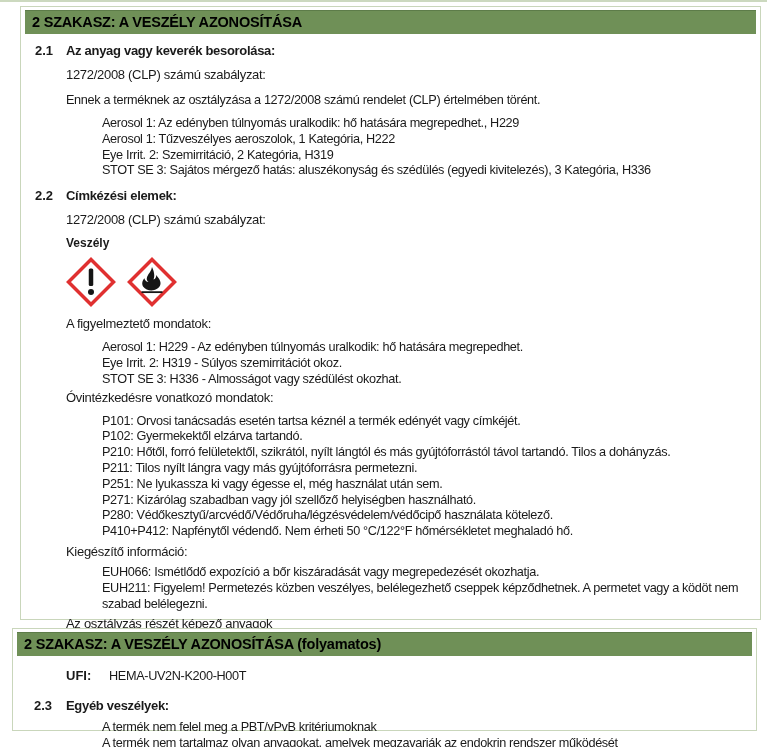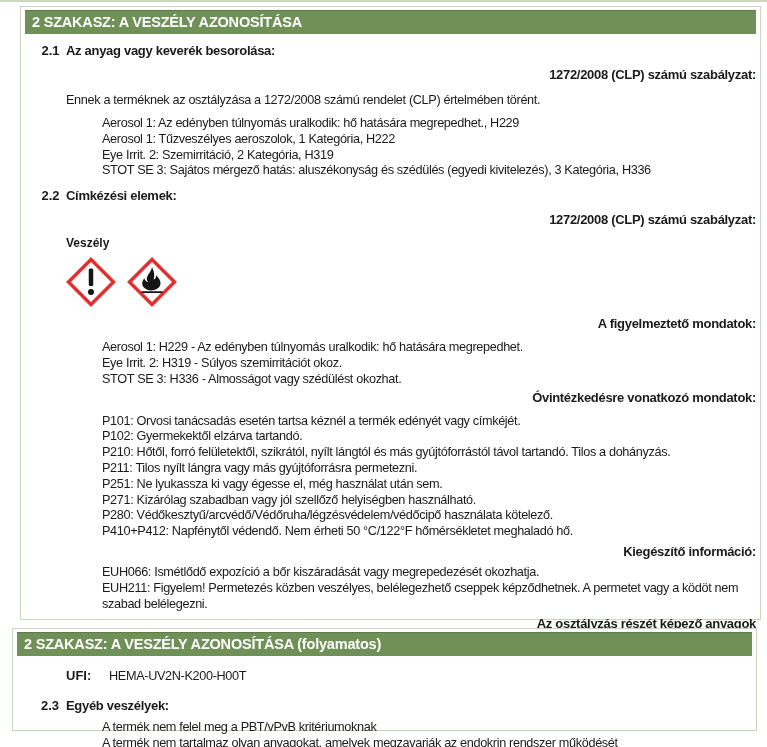--- a/index.html
+++ b/index.html
@@ -16,41 +16,41 @@
     position:absolute;background:#ffffff;
     border:1px solid #c9d6bb;
     box-sizing:border-box;
     padding:3px 4px 8px 4px;
   }
   #box1{left:20px;top:6px;width:741px;height:614px;}
   #box2{left:12px;top:628px;width:745px;height:103px;}
   .section-bar{
     background:#6f9057;
     border-top:1px solid #5d7c49;
-    color:#ffffff;
+    color:#000000;
     font-weight:bold;
     font-size:14.5px;
     letter-spacing:-0.2px;
     line-height:23px;
     height:23px;
     padding-left:7px;
   }
   .txt{
     font-size:12.7px;
     letter-spacing:-0.35px;
     line-height:16px;
   }
-  .sec-row{display:flex;margin:9px 0 2px 0;text-align:center;}
+  .sec-row{display:flex;margin:9px 0 2px 0;}
   .sec-num{font-weight:bold;font-size:13px;width:31px;margin-left:10px;flex:none;}
   #box2 .sec-num{margin-left:17px;width:32px;}
   .sec-title{font-weight:bold;font-size:13px;letter-spacing:-0.3px;}
   .indent{margin-left:41px;}
   .subhead{
-    font-weight:bold;font-size:13px;letter-spacing:-0.3px;
-    margin:9px 0 2px 41px;line-height:16px;text-align:right;
+    font-weight:normal;font-size:13px;letter-spacing:-0.3px;
+    margin:9px 0 2px 41px;line-height:16px;
   }
   .para{margin:9px 4px 2px 41px;}
   .linelist{margin:8px 4px 0 41px;}
   .linelist div{line-height:15.8px;margin-left:36px;}
   .pictogram-row{display:flex;gap:11px;margin:7px 0 4px 41px;}
   .pictogram{width:50px;height:50px;display:block;}
   .ufi-row{display:flex;margin:12px 0 14px 0;}
   .ufi-label{font-weight:bold;font-size:13px;margin-left:49px;width:43px;flex:none;}
   .small-bold{font-weight:bold;font-size:12px;margin:8px 0 0 41px;line-height:14px;}
 </style>

